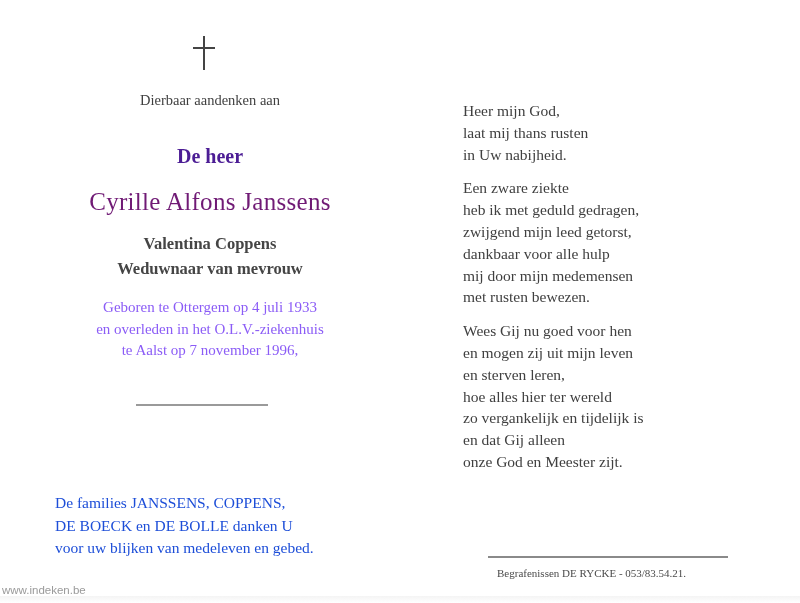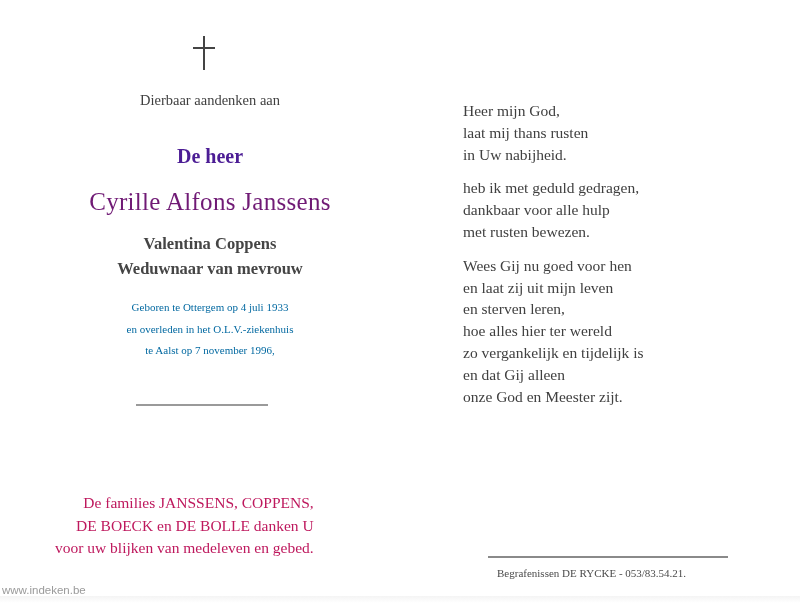--- a/index.html
+++ b/index.html
@@ -59,38 +59,37 @@
     }
     .widow {
       left: 40px; width: 340px; top: 231px;
       font-size: 16.5px; font-weight: bold;
       font-family: "Liberation Serif", serif;
       color: #454545;
       line-height: 25px;
     }
     .bio {
       left: 40px; width: 340px; top: 297px;
-      font-size: 11px;
+      font-size: 15px;
       font-family: "Liberation Serif", serif;
-      color: #0369a1;
+      color: #8b5cf6;
       line-height: 21.5px;
     }
     .rule-left {
       position: absolute;
       left: 136px; top: 404px;
       width: 132px; height: 2px;
       background: #9a9a9a;
     }
     .thanks {
       left: 55px; top: 492px;
       font-size: 15.5px;
       font-family: "Liberation Serif", serif;
-      color: #be185d;
+      color: #1d4ed8;
       line-height: 22.5px;
-      text-align: right;
     }
 
     
     .poem {
       left: 463px; top: 92px;
       font-size: 15.5px;
       font-family: "Liberation Serif", serif;
       color: #404040;
       line-height: 21.8px;
     }
@@ -156,27 +155,30 @@
     <div>voor uw blijken van medeleven en gebed.</div>
   </div>
 
   <div class="abs poem">
     <div class="stanza">
       <div>Heer mijn God,</div>
       <div>laat mij thans rusten</div>
       <div>in Uw nabijheid.</div>
     </div>
     <div class="stanza">
+      <div>Een zware ziekte</div>
       <div>heb ik met geduld gedragen,</div>
+      <div>zwijgend mijn leed getorst,</div>
       <div>dankbaar voor alle hulp</div>
+      <div>mij door mijn medemensen</div>
       <div>met rusten bewezen.</div>
     </div>
     <div class="stanza">
       <div>Wees Gij nu goed voor hen</div>
-      <div>en laat zij uit mijn leven</div>
+      <div>en mogen zij uit mijn leven</div>
       <div>en sterven leren,</div>
       <div>hoe alles hier ter wereld</div>
       <div>zo vergankelijk en tijdelijk is</div>
       <div>en dat Gij alleen</div>
       <div>onze God en Meester zijt.</div>
     </div>
   </div>
 
   <div class="rule-right"></div>
   <div class="abs undertaker">Begrafenissen DE RYCKE - 053/83.54.21.</div>

